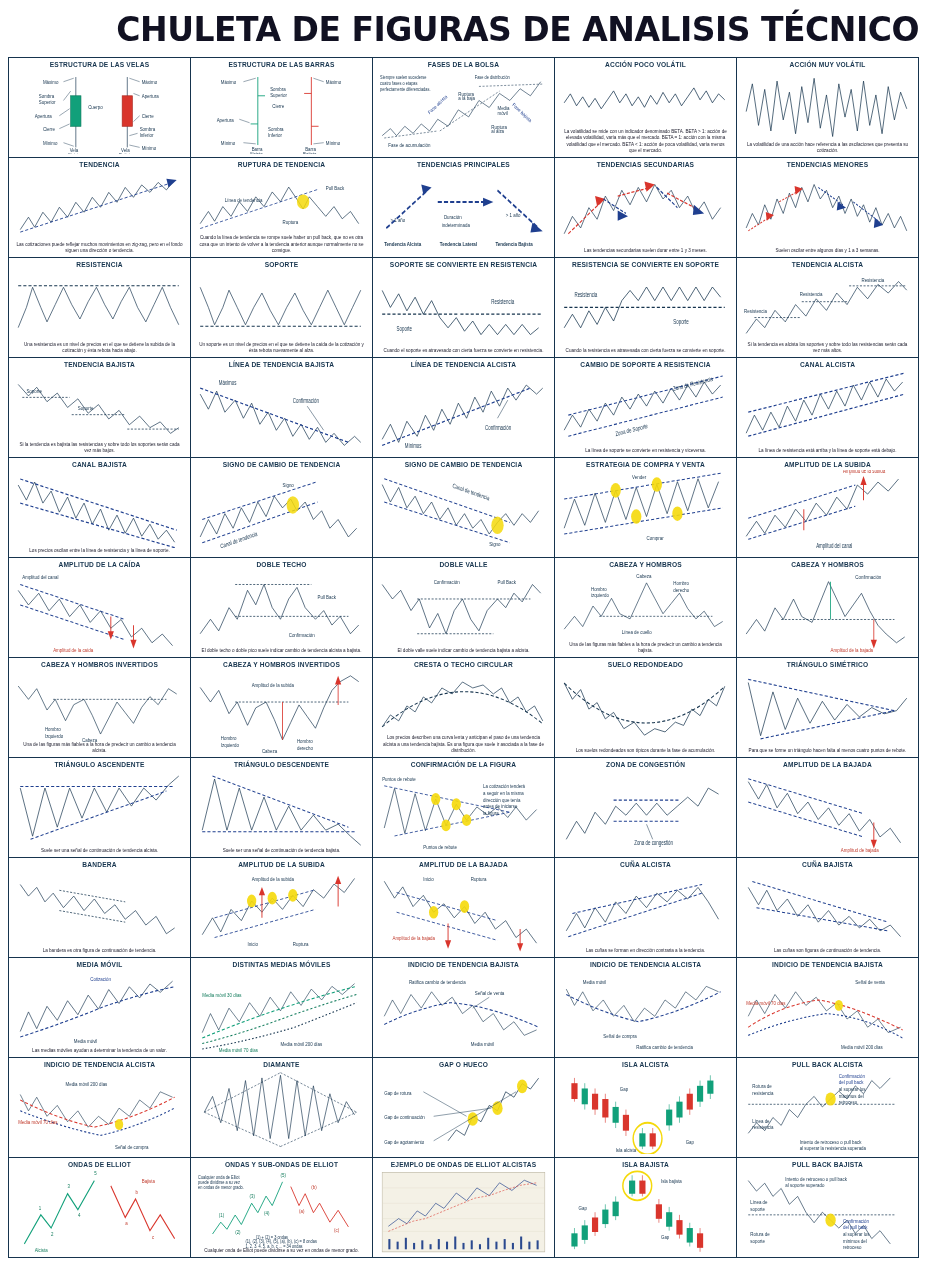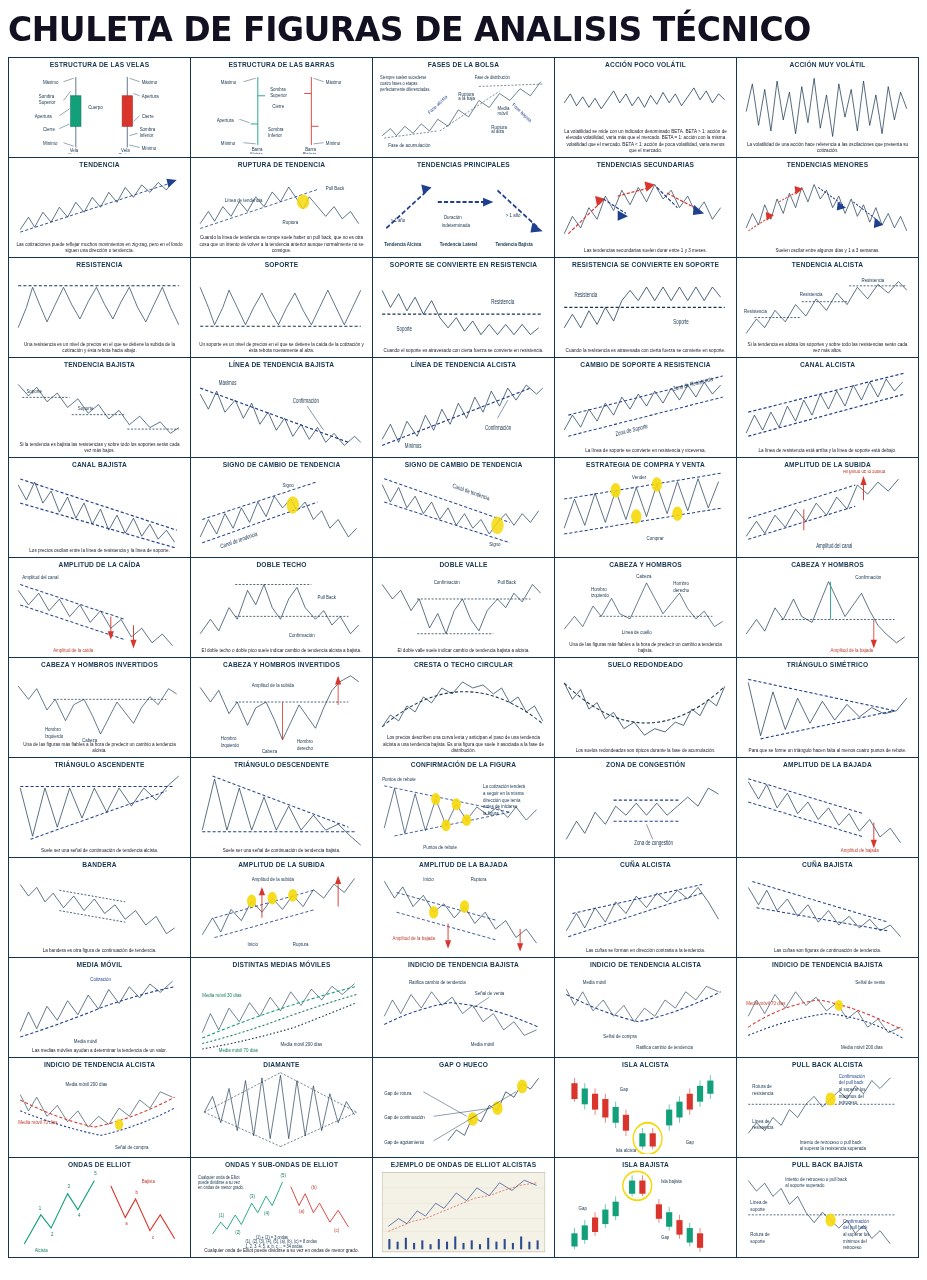--- a/index.html
+++ b/index.html
@@ -1,19 +1,19 @@
 <!DOCTYPE html>
 <html><head>
 <meta charset="utf-8">
 <style>
   html,body{margin:0;padding:0;background:#ffffff;}
   body{width:927px;min-height:1280px;font-family:"Liberation Sans",sans-serif;color:#1a1a2e;}
   .page{width:927px;box-sizing:border-box;padding:6px 8px 10px 8px;}
   .main-title{
-    text-align:left;font-size:33px;font-weight:bold;letter-spacing:-0.5px;
+    text-align:right;font-size:33px;font-weight:bold;letter-spacing:-0.5px;
     color:#111122;margin:4px 0 8px 0;font-family:"DejaVu Sans",sans-serif;
   }
   .grid{
     display:grid;grid-template-columns:repeat(5,1fr);
     border-top:1.5px solid #16344e;border-left:1.5px solid #16344e;
   }
   .cell{
     border-right:1.5px solid #16344e;border-bottom:1.5px solid #16344e;
     height:100px;box-sizing:border-box;padding:3px 3px 2px 3px;
     display:flex;flex-direction:column;align-items:center;

